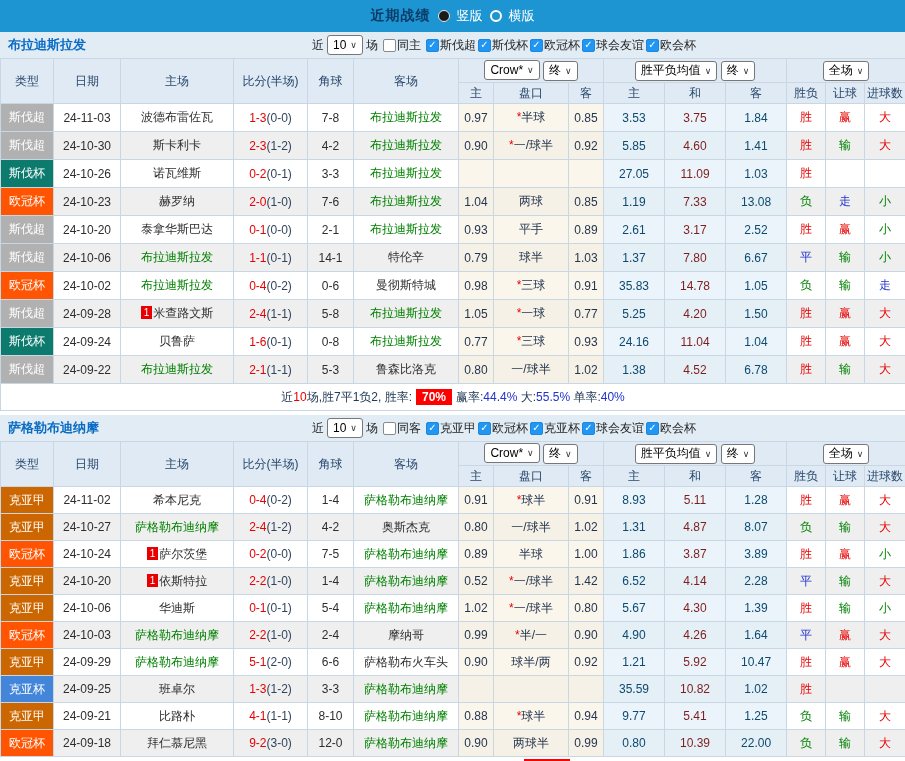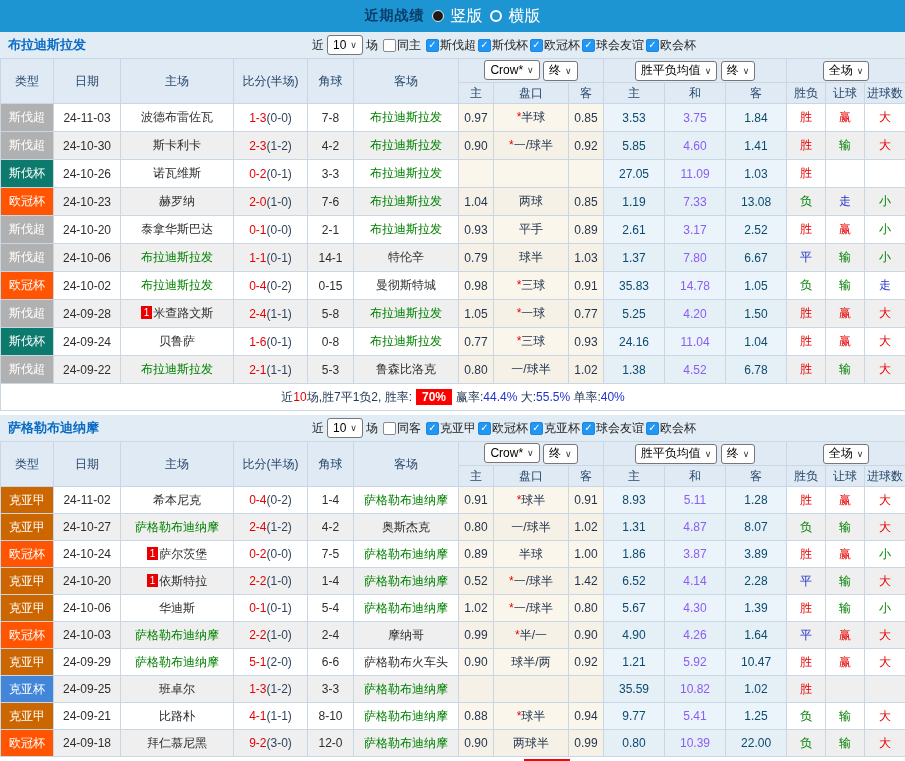--- a/index.html
+++ b/index.html
@@ -1,20 +1,20 @@
 <!DOCTYPE html>
 <html><head>
 <meta charset="utf-8">
 <style>
 *{margin:0;padding:0;box-sizing:border-box}
 body{font-family:"Liberation Sans","DejaVu Sans",sans-serif;background:#fff}
 .page{width:905px;height:761px;overflow:hidden;background:#fff;position:relative;font-size:12px;color:#2e2e2e}
 .topbar{height:32px;background:#1e95d3;display:flex;align-items:center;justify-content:center;gap:7px}
 .topbar .title{font-size:14px;font-weight:bold;color:#0a3c68;letter-spacing:1px}
-.topbar .r-label{color:#fff;font-size:16px}
+.topbar .r-label{color:#fff;font-size:13px}
 .radio{width:12px;height:12px;border-radius:50%;display:inline-block}
 .radio.on{background:#1b1b1b;border:1px solid #e8e8e8}
 .radio.off{background:transparent;border:2px solid #fff}
 .sec-header{height:26px;background:#e2ecf5;display:flex;align-items:center}
 .sec-header .team{width:312px;padding-left:8px;font-weight:bold;font-size:13px;color:#0a6cc4}
 .controls{display:flex;align-items:center;gap:3px;color:#1e1e1e}
 .sel{display:inline-flex;align-items:center;gap:4px;background:#fff;border:1px solid #777;border-radius:3px;padding:0 5px;height:20px;color:#000;cursor:default}
 .sel .caret{font-size:9px;color:#333}
 .chk{width:13px;height:13px;border:1px solid #8a8a8a;border-radius:2px;background:#fff;display:inline-flex;align-items:center;justify-content:center;font-size:10px;line-height:1;flex:0 0 13px}
 .chk.on{background:#2196f3;border-color:#1d87dd;color:#fff}
@@ -26,21 +26,21 @@
 .sub-row th{height:21px}
 tbody td{height:28px}
 table.tight tbody td{height:27px}
 .r-even td{background:#efefef}
 .r-odd td{background:#fff}
 td.type{color:#fff}
 td.ah{background:#fbf6ec !important;color:#24364f}
 td.eu{background:#eaf4fa !important;color:#0c4a6e}
 .r-even td.ah{background:#f6f1e6 !important}
 .r-even td.eu{background:#e4eff6 !important}
-td.eu.mid{color:#8b5cf6}
+td.eu.mid{color:#7f1d1d}
 .t-red{color:#e80000}
 .t-green{color:#008000}
 .t-blue{color:#2233cc}
 .half{color:#31445d}
 .card{display:inline-block;background:#e80000;color:#fff;font-size:10px;line-height:13px;padding:0 3px;margin-right:1px;vertical-align:1px}
 tbody.sumbody td{height:27px;background:#fff;color:#223a55}
 .rate-badge{background:#f00;color:#fff;font-weight:bold;padding:1px 6px;margin:16px 4px}
 .gap{height:4px}
 .cut-badge{width:46px;height:6px;background:#f00;margin-left:524px;margin-top:2px}
 .w1{width:53px}.w2{width:67px}.w3{width:113px}.w4{width:74px}.w5{width:46px}.w6{width:105px}
@@ -258,21 +258,21 @@
             <td class="eu">6.67</td>
             <td class="res t-blue">平</td>
             <td class="res t-green">输</td>
             <td class="res t-green">小</td>
           </tr>
           <tr class="r-odd">
             <td class="type" style="background:#ff5502">欧冠杯</td>
             <td>24-10-02</td>
             <td><span class="t-green">布拉迪斯拉发</span></td>
             <td><span class="t-red">0-4</span><span class="half">(0-2)</span></td>
-            <td>0-15</td>
+            <td>0-6</td>
             <td><span class="">曼彻斯特城</span></td>
             <td class="ah">0.98</td>
             <td class="ah"><span class="t-red">*</span>三球</td>
             <td class="ah">0.91</td>
             <td class="eu">35.83</td>
             <td class="eu mid">14.78</td>
             <td class="eu">1.05</td>
             <td class="res t-green">负</td>
             <td class="res t-green">输</td>
             <td class="res t-blue">走</td>

